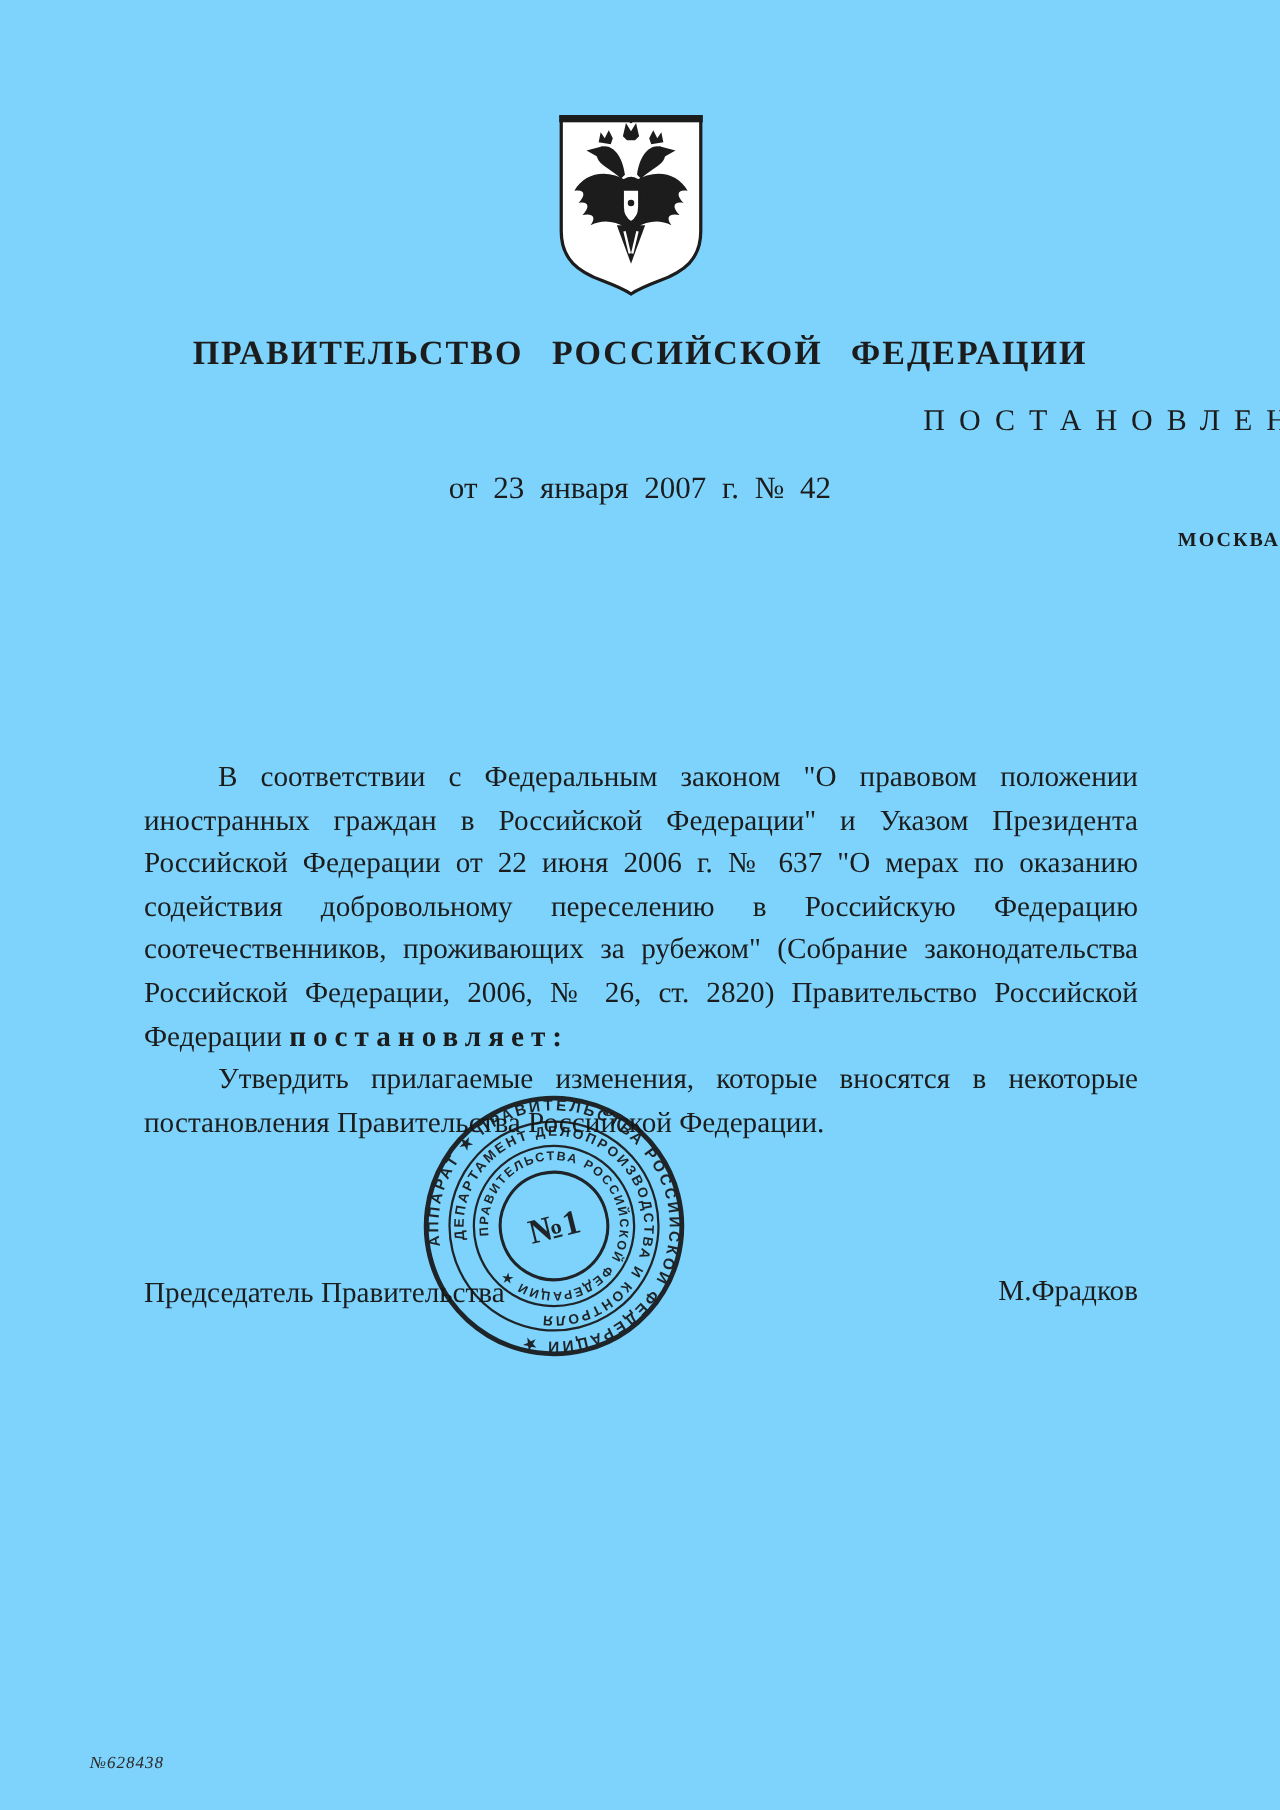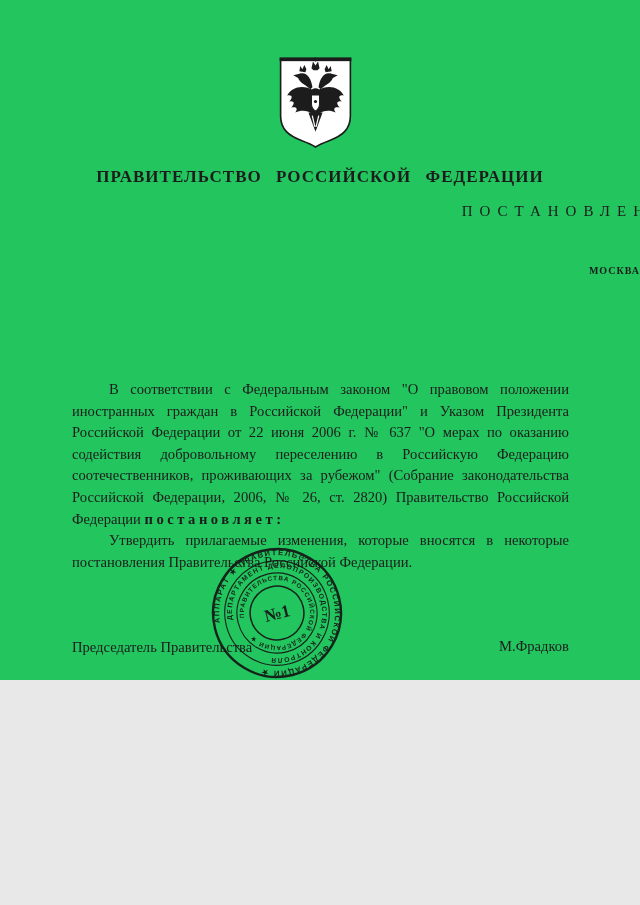--- a/index.html
+++ b/index.html
@@ -1,20 +1,20 @@
 <!DOCTYPE html>
 <html><head>
 <meta charset="utf-8">
 <style>
   html,body{margin:0;padding:0;background:#e8e8e8;}
   .page{
     position:relative;
-    width:640px;height:680px;
+    width:640px;height:905px;
     margin:0 auto;
-    background:#22c55e;
+    background:#7dd3fc;
     font-family:"Liberation Serif", serif;
     color:#1c1c1c;
     overflow:hidden;
   }
   
   .emblem{position:absolute;left:278px;top:56px;width:75px;height:92px;}
   
   .org-name{
     position:absolute;left:0;top:167px;width:640px;
     text-align:center;font-weight:bold;font-size:17px;
@@ -88,20 +88,21 @@
       <ellipse cx="37" cy="45" rx="8.5" ry="13"></ellipse>
       <path d="M30,56 L37,75 L44,56 Z"></path>
       <path d="M33.8,59 L36.4,70 M40.2,59 L37.6,70" stroke="#ffffff" stroke-width="1.2" fill="none"></path>
       <path d="M33,38.5 H41 V47 C41,51 39.2,53.2 37,54.5 C34.8,53.2 33,51 33,47 Z" fill="#ffffff" stroke="#1c1c1c" stroke-width="1"></path>
       <circle cx="37" cy="45" r="1.6"></circle>
     </g>
   </svg>
 
   <div class="org-name">ПРАВИТЕЛЬСТВО РОССИЙСКОЙ ФЕДЕРАЦИИ</div>
   <div class="doc-type">ПОСТАНОВЛЕНИЕ</div>
+  <div class="date-line">от 23 января 2007 г. № 42</div>
   <div class="city-line">МОСКВА</div>
 
 
   <div class="body-text">
     <p><span>В соответствии с Федеральным законом "О правовом положении иностранных граждан в Российской Федерации" и Указом Президента Российской Федерации от 22 июня 2006 г. № 637 "О мерах по оказанию содействия добровольному переселению в Российскую Федерацию соотечественников, проживающих за рубежом" (Собрание законодательства Российской Федерации, 2006, № 26, ст. 2820) Правительство Российской Федерации</span> <span class="decree">постановляет:</span></p>
     <p>Утвердить прилагаемые изменения, которые вносятся в некоторые постановления Правительства Российской Федерации.</p>
   </div>
 
   <div class="sig">
     <div class="sig-left">

